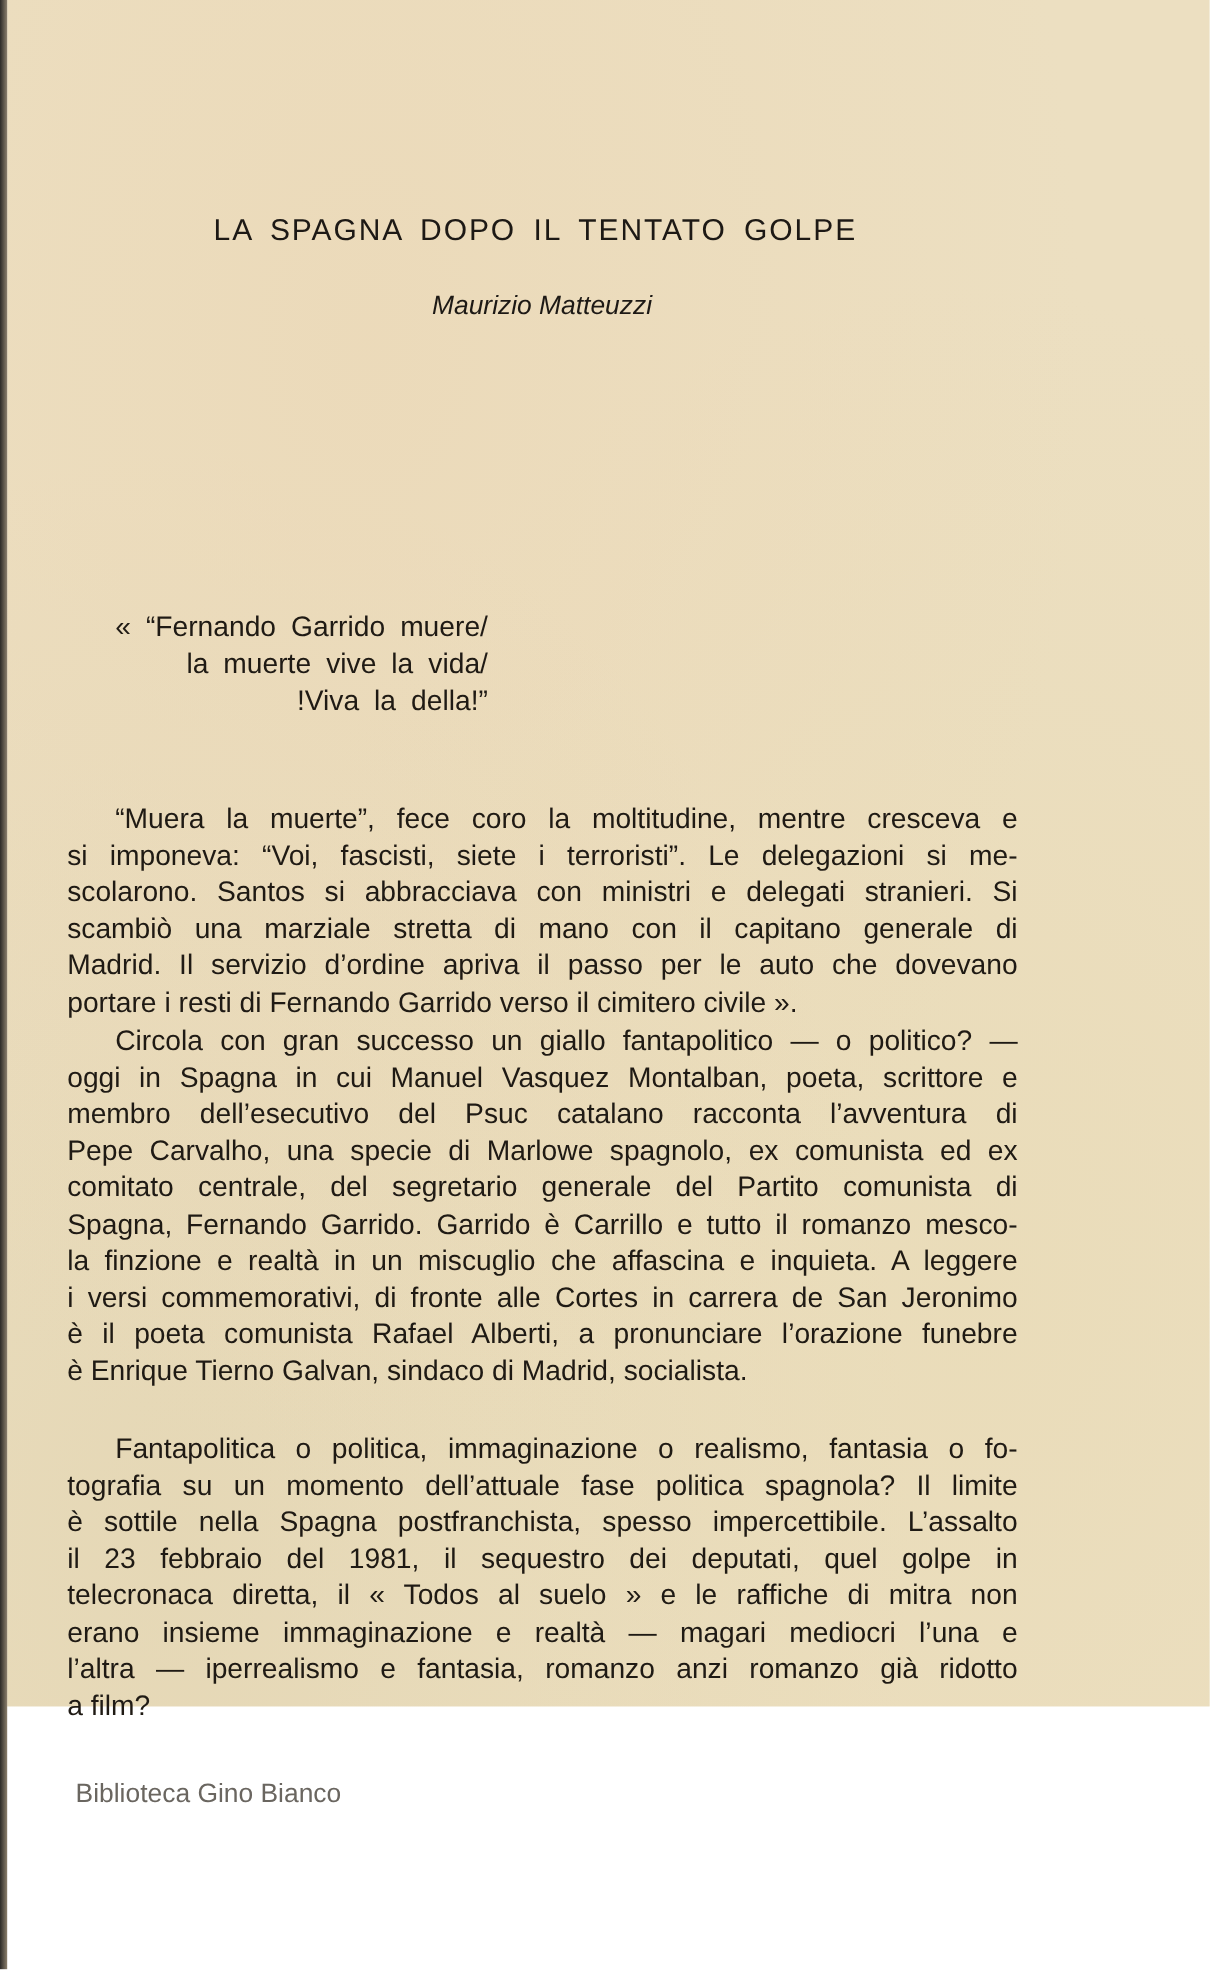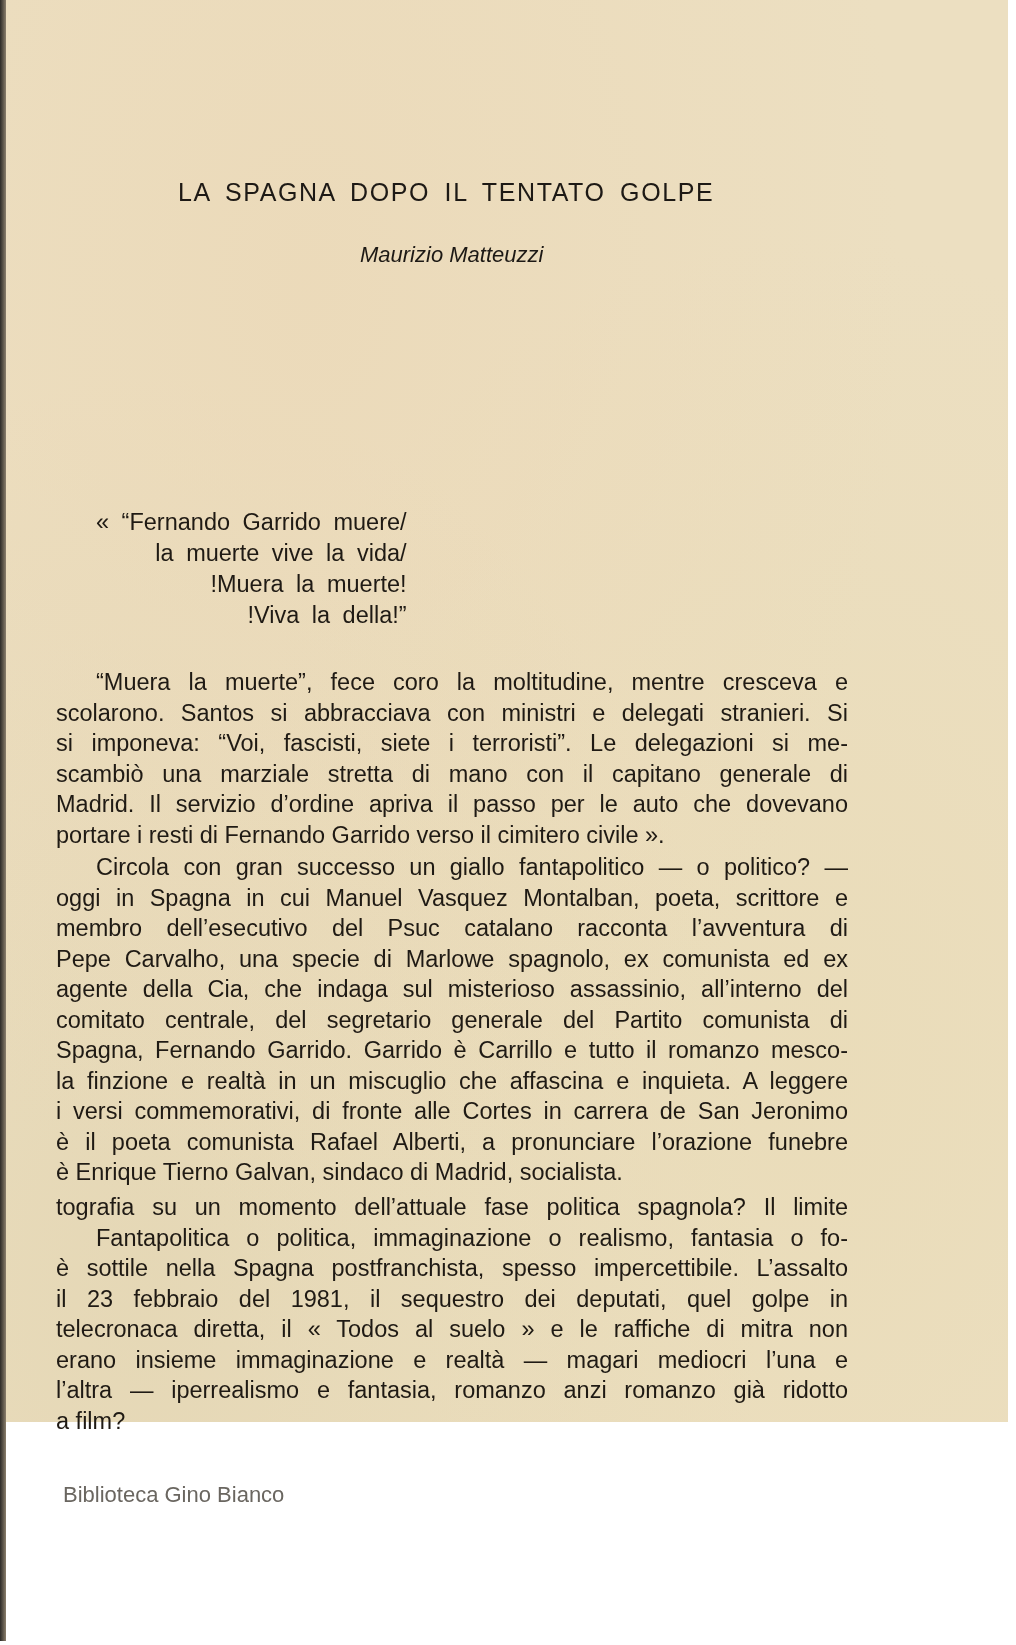--- a/index.html
+++ b/index.html
@@ -61,55 +61,53 @@
 </head>
 <body>
 
 <div class="page">
   <h1 class="title">LA SPAGNA DOPO IL TENTATO GOLPE</h1>
   <div class="author">Maurizio Matteuzzi</div>
 
   <div class="verse">
     <div>« “Fernando Garrido muere/</div>
     <div>la muerte vive la vida/</div>
-    <div>!Muera la muerte!</div>
     <div>!Viva la della!”</div>
   </div>
 
   <div class="body-text" style="top:667px;">
     <div class="para">
       <span class="line first">“Muera la muerte”, fece coro la moltitudine, mentre cresceva e</span>
+      <span class="line">si imponeva: “Voi, fascisti, siete i terroristi”. Le delegazioni si me-</span>
       <span class="line">scolarono. Santos si abbracciava con ministri e delegati stranieri. Si</span>
-      <span class="line">si imponeva: “Voi, fascisti, siete i terroristi”. Le delegazioni si me-</span>
       <span class="line">scambiò una marziale stretta di mano con il capitano generale di</span>
       <span class="line">Madrid. Il servizio d’ordine apriva il passo per le auto che dovevano</span>
       <span class="line last">portare i resti di Fernando Garrido verso il cimitero civile ».</span>
     </div>
   </div>
 
   <div class="body-text" style="top:852px;">
     <div class="para">
       <span class="line first">Circola con gran successo un giallo fantapolitico — o politico? —</span>
       <span class="line">oggi in Spagna in cui Manuel Vasquez Montalban, poeta, scrittore e</span>
       <span class="line">membro dell’esecutivo del Psuc catalano racconta l’avventura di</span>
       <span class="line">Pepe Carvalho, una specie di Marlowe spagnolo, ex comunista ed ex</span>
-      <span class="line">agente della Cia, che indaga sul misterioso assassinio, all’interno del</span>
       <span class="line">comitato centrale, del segretario generale del Partito comunista di</span>
       <span class="line">Spagna, Fernando Garrido. Garrido è Carrillo e tutto il romanzo mesco-</span>
       <span class="line">la finzione e realtà in un miscuglio che affascina e inquieta. A leggere</span>
       <span class="line">i versi commemorativi, di fronte alle Cortes in carrera de San Jeronimo</span>
       <span class="line">è il poeta comunista Rafael Alberti, a pronunciare l’orazione funebre</span>
       <span class="line last">è Enrique Tierno Galvan, sindaco di Madrid, socialista.</span>
     </div>
   </div>
 
   <div class="body-text" style="top:1192px;">
     <div class="para">
+      <span class="line first">Fantapolitica o politica, immaginazione o realismo, fantasia o fo-</span>
       <span class="line">tografia su un momento dell’attuale fase politica spagnola? Il limite</span>
-      <span class="line first">Fantapolitica o politica, immaginazione o realismo, fantasia o fo-</span>
       <span class="line">è sottile nella Spagna postfranchista, spesso impercettibile. L’assalto</span>
       <span class="line">il 23 febbraio del 1981, il sequestro dei deputati, quel golpe in</span>
       <span class="line">telecronaca diretta, il « Todos al suelo » e le raffiche di mitra non</span>
       <span class="line">erano insieme immaginazione e realtà — magari mediocri l’una e</span>
       <span class="line">l’altra — iperrealismo e fantasia, romanzo anzi romanzo già ridotto</span>
       <span class="line last">a film?</span>
     </div>
   </div>
 
   <div class="watermark">Biblioteca Gino Bianco</div>

